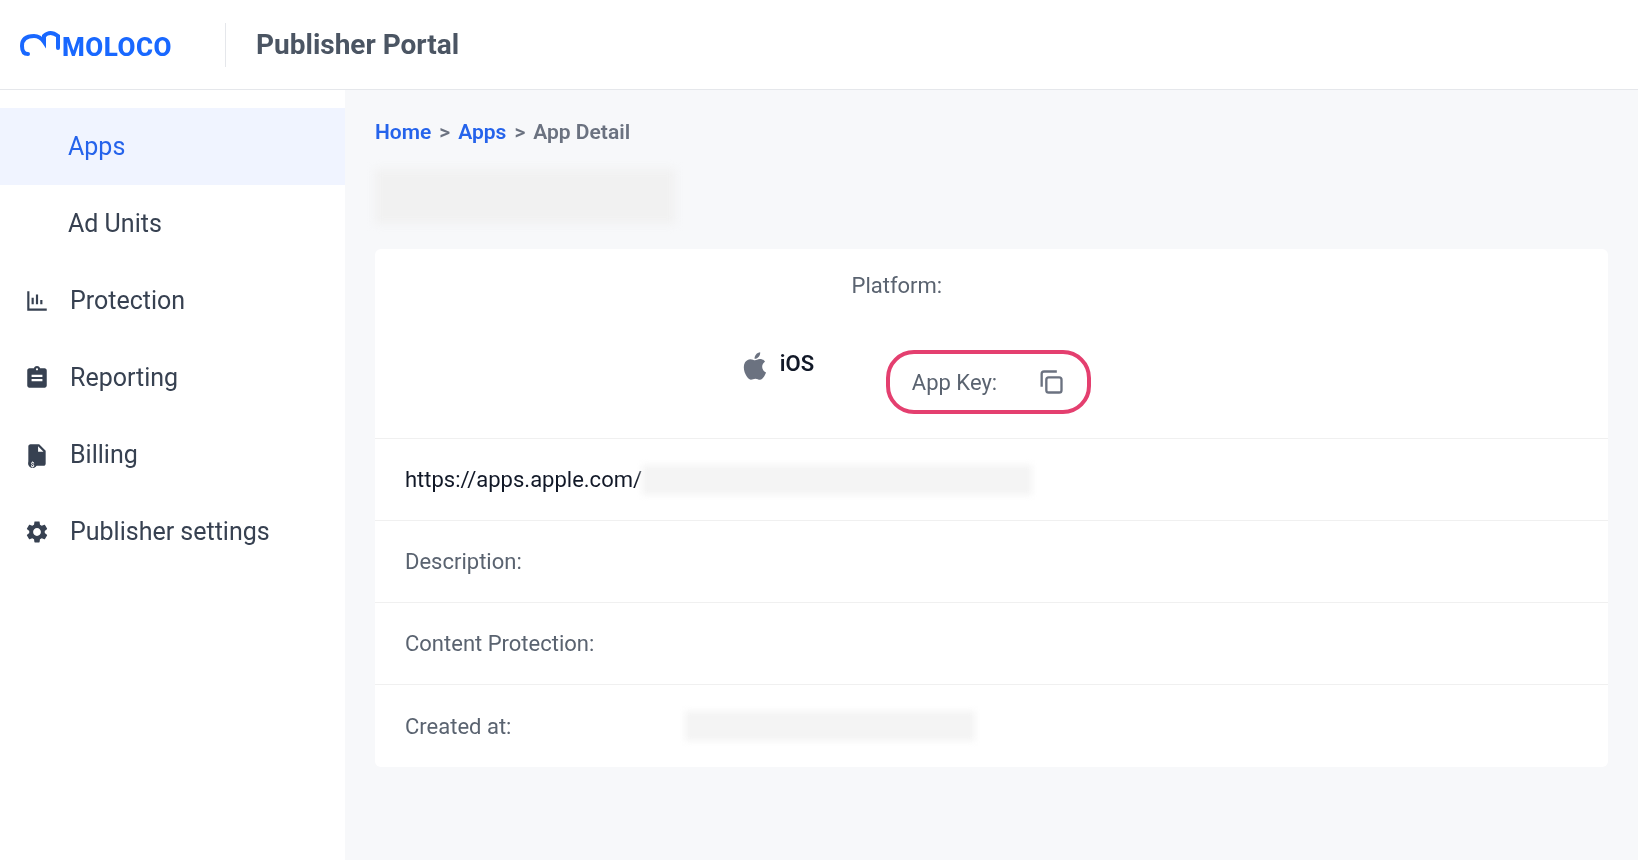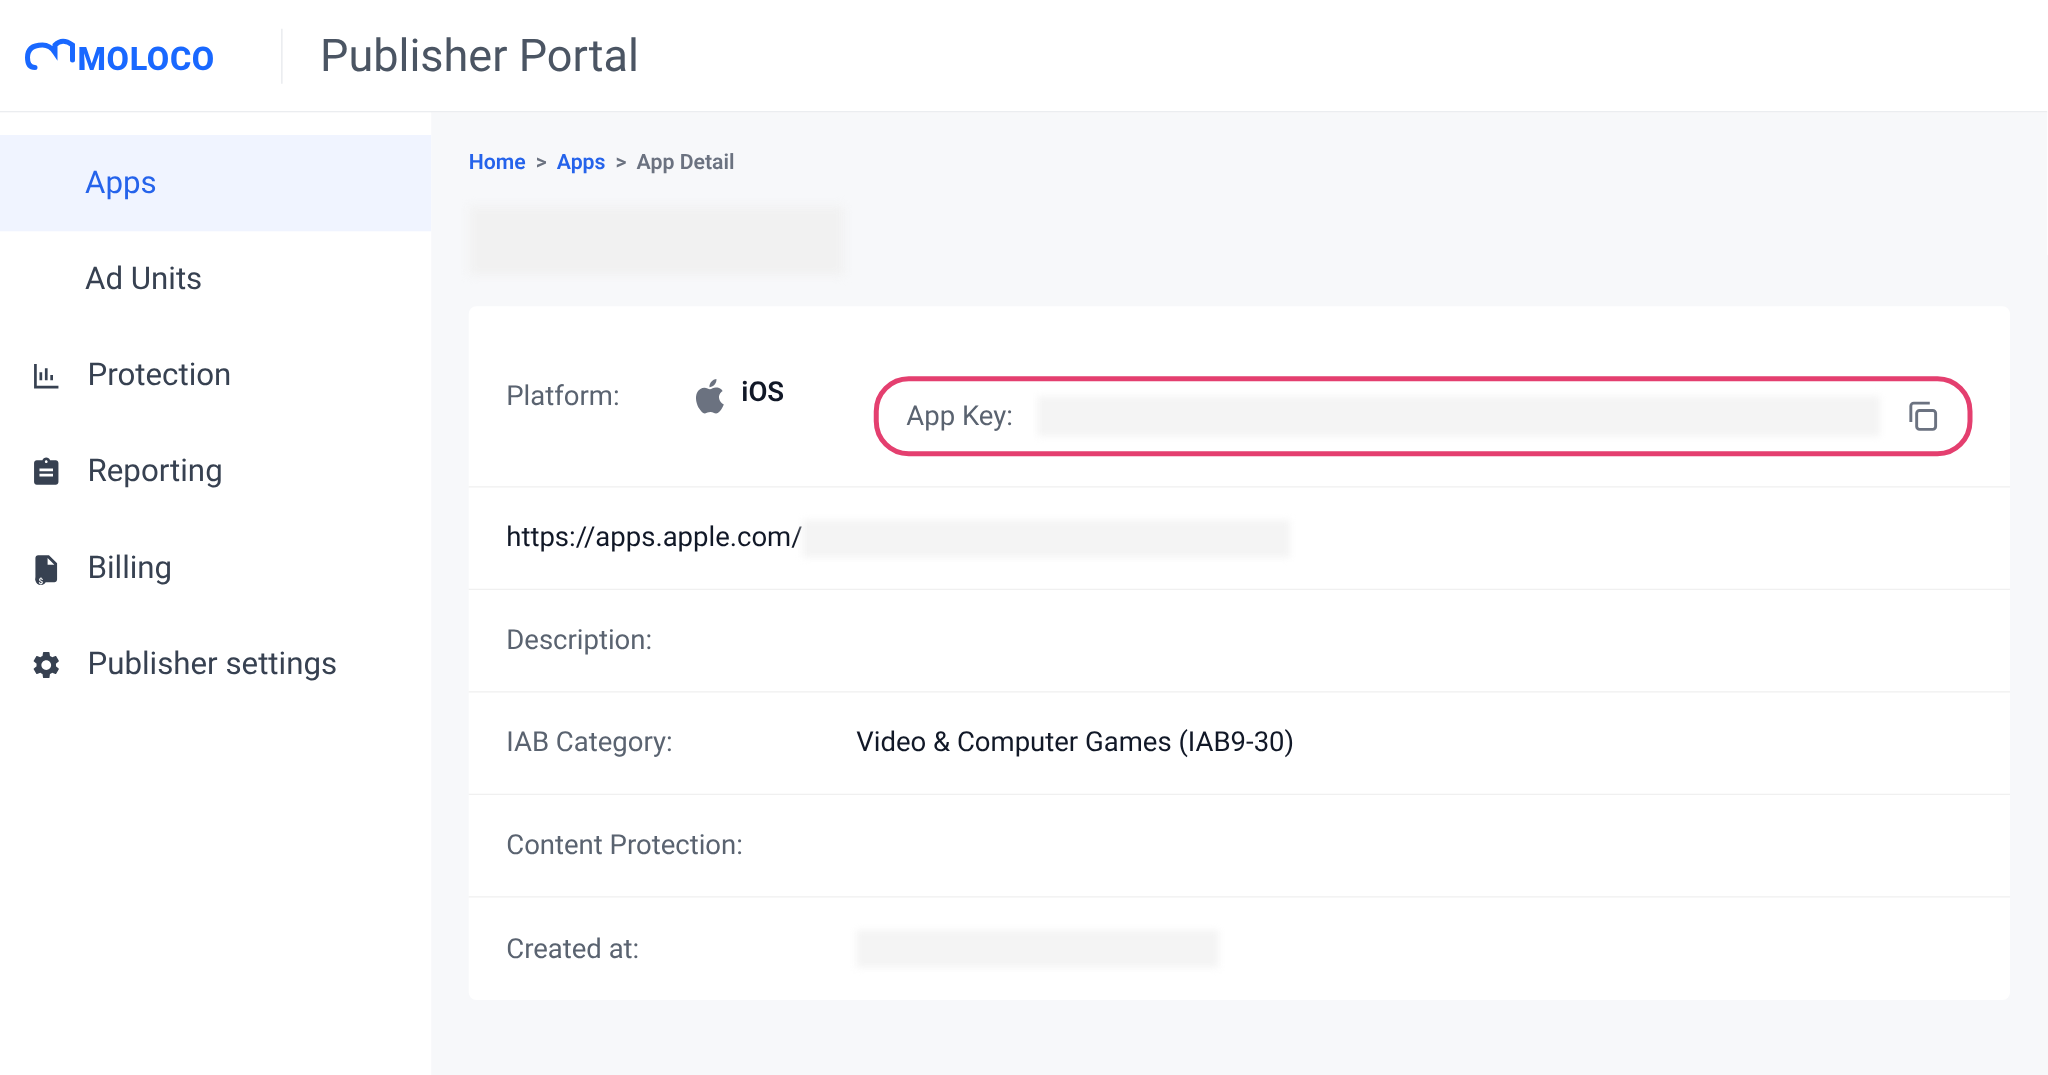--- a/index.html
+++ b/index.html
@@ -30,23 +30,23 @@
       width: 170px;
       height: 46px;
     }
     .header-divider {
       width: 1px;
       height: 44px;
       background: #e5e7eb;
       margin: 0 30px 0 35px;
     }
     .portal-title {
-      font-size: 36px;
+      font-size: 28px;
       color: #4b5563;
-      font-weight: 400;
+      font-weight: 700;
     }
     .container {
       display: flex;
       height: calc(100% - 90px);
     }
     .sidebar {
       width: 345px;
       background: #fff;
       padding-top: 18px;
     }
@@ -77,21 +77,21 @@
     .sidebar-icon svg {
       width: 26px;
       height: 26px;
     }
     .main {
       flex: 1;
       background: #f7f8fa;
       padding: 30px 30px;
     }
     .breadcrumb {
-      font-size: 17px;
+      font-size: 21px;
       margin-bottom: 25px;
       display: flex;
       align-items: flex-start;
       gap: 8px;
     }
     .breadcrumb-link {
       color: #2563eb;
       font-weight: 600;
       cursor: pointer;
     }
@@ -134,20 +134,21 @@
       font-size: 22px;
       color: #111827;
       display: flex;
       align-items: center;
       gap: 10px;
     }
     .platform-row {
       display: flex;
       align-items: center;
       gap: 20px;
+      flex-direction: column;
     }
     .platform-left {
       display: flex;
       align-items: center;
       gap: 15px;
       width: 280px;
     }
     .platform-value {
       display: flex;
       gap: 12px;
@@ -298,24 +299,20 @@
           <span class="detail-value">https://apps.apple.com/</span>
           <div class="redacted-block market-url-redacted"></div>
         </div>
       </div>
 
       <div class="detail-row">
         <span class="detail-label">Description:</span>
         <span class="detail-value"></span>
       </div>
 
-      <div class="detail-row">
-        <span class="detail-label">IAB Category:</span>
-        <span class="detail-value">Video &amp; Computer Games (IAB9-30)</span>
-      </div>
 
       <div class="detail-row">
         <span class="detail-label">Content Protection:</span>
         <span class="detail-value"></span>
       </div>
 
       <div class="detail-row">
         <span class="detail-label">Created at:</span>
         <div class="redacted-block created-redacted"></div>
       </div>

